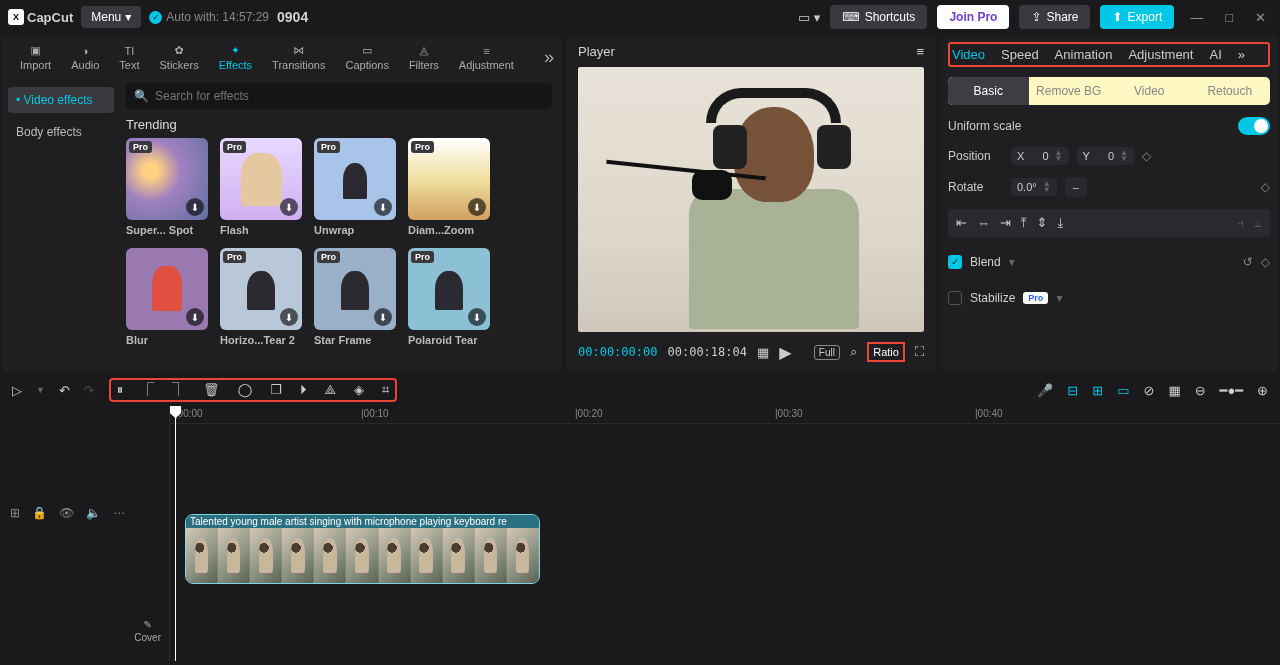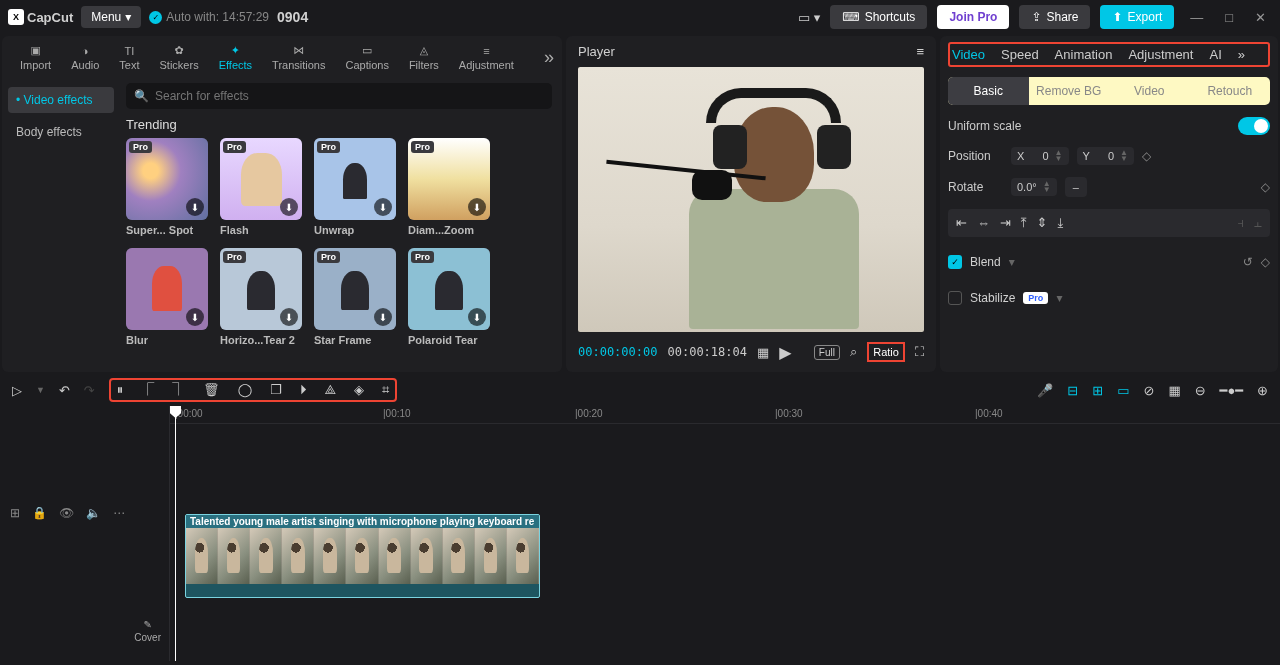--- a/index.html
+++ b/index.html
@@ -72,21 +72,21 @@
 .tl-left-top { height:18px; }
 .tl-left-row { flex:1; display:flex; align-items:center; }
 .tl-left-bottom { height:60px; display:flex; align-items:center; justify-content:flex-end; padding-right:8px; }
 .cover-btn { display:flex; flex-direction:column; align-items:center; color:#aaa; font-size:10px; gap:2px; }
 .tl-icons { display:flex; gap:12px; padding:0 10px; color:#888; }
 .tl-main { flex:1; position:relative; overflow:hidden; }
 .ruler { height:18px; position:relative; border-bottom:1px solid #2a2a2e; }
 .ruler span { position:absolute; top:2px; font-size:10px; color:#888; }
 .playhead { position:absolute; top:0; bottom:0; width:1px; background:#fff; left:5px; }
 .playhead::before { content:''; position:absolute; top:0; left:-5px; width:11px; height:12px; background:#fff; clip-path:polygon(0 0,100% 0,100% 60%,50% 100%,0 60%); }
-.clip-track { position:absolute; top:108px; left:15px; width:355px; height:84px; background:#1e5560; border:1px solid #7bd4e0; border-radius:2px; overflow:hidden;font-weight:bold; }
+.clip-track { position:absolute; top:108px; left:15px; width:355px; height:70px; background:#1e5560; border:1px solid #7bd4e0; border-radius:8px; overflow:hidden; }
 .clip-label { background:#2a7080; color:#fff; font-size:10px; padding:1px 4px; white-space:nowrap; overflow:hidden; }
 .clip-frames { display:flex; height:56px; }
 .clip-frame { flex:1; background:linear-gradient(135deg,#d4c9b8 0%,#8a9080 60%,#5a6050 100%); border-right:1px solid rgba(0,0,0,.15); position:relative; }
 .clip-frame::after{content:'';position:absolute;left:28%;top:18%;width:44%;height:62%;background:radial-gradient(circle at 35% 28%,#4a3d30 0 18%,#c9b79d 18% 100%);border-radius:45% 45% 15% 15%;}
 .thumb-bg { position:absolute; inset:0; }
 
 .tf0{background:radial-gradient(circle at 30% 40%,#ffd080 0 10%,#a080c0 40%,#6070a0 100%);}
 .tf1{background:linear-gradient(180deg,#e8d8ff 0%,#d0b0f0 100%);} .tf1::after{content:'';position:absolute;left:25%;top:18%;width:50%;height:65%;background:#e6c8a0;border-radius:40% 40% 10% 10%;}
 .tf2{background:#a8c4e8;} .tf2::after{content:'';position:absolute;left:35%;top:30%;width:30%;height:45%;background:#2a2a30;border-radius:45% 45% 5% 5%;}
 .tf3{background:linear-gradient(180deg,#fff 0%,#f0e0a0 50%,#d0a060 100%);}
@@ -400,21 +400,21 @@
     <div class="tl-left-bottom">
       <div class="cover-btn">
           <span>✎</span>
           <span>Cover</span>
         </div>
     </div>
   </div>
   <div class="tl-main">
     <div class="ruler" id="ruler">
         <span style="left: 5px;">|00:00</span>
-        <span style="left: 213px;">|00:10</span>
+        <span style="left: 191px;">|00:10</span>
         <span style="left: 405px;">|00:20</span>
         <span style="left: 605px;">|00:30</span>
         <span style="left: 805px;">|00:40</span>
       </div>
     <div class="playhead"></div>
     <div class="clip-track">
       <div class="clip-label">Talented young male artist singing with microphone playing keyboard re</div>
       <div class="clip-frames" id="clip-frames">
           <div class="clip-frame"></div>
           <div class="clip-frame"></div>

